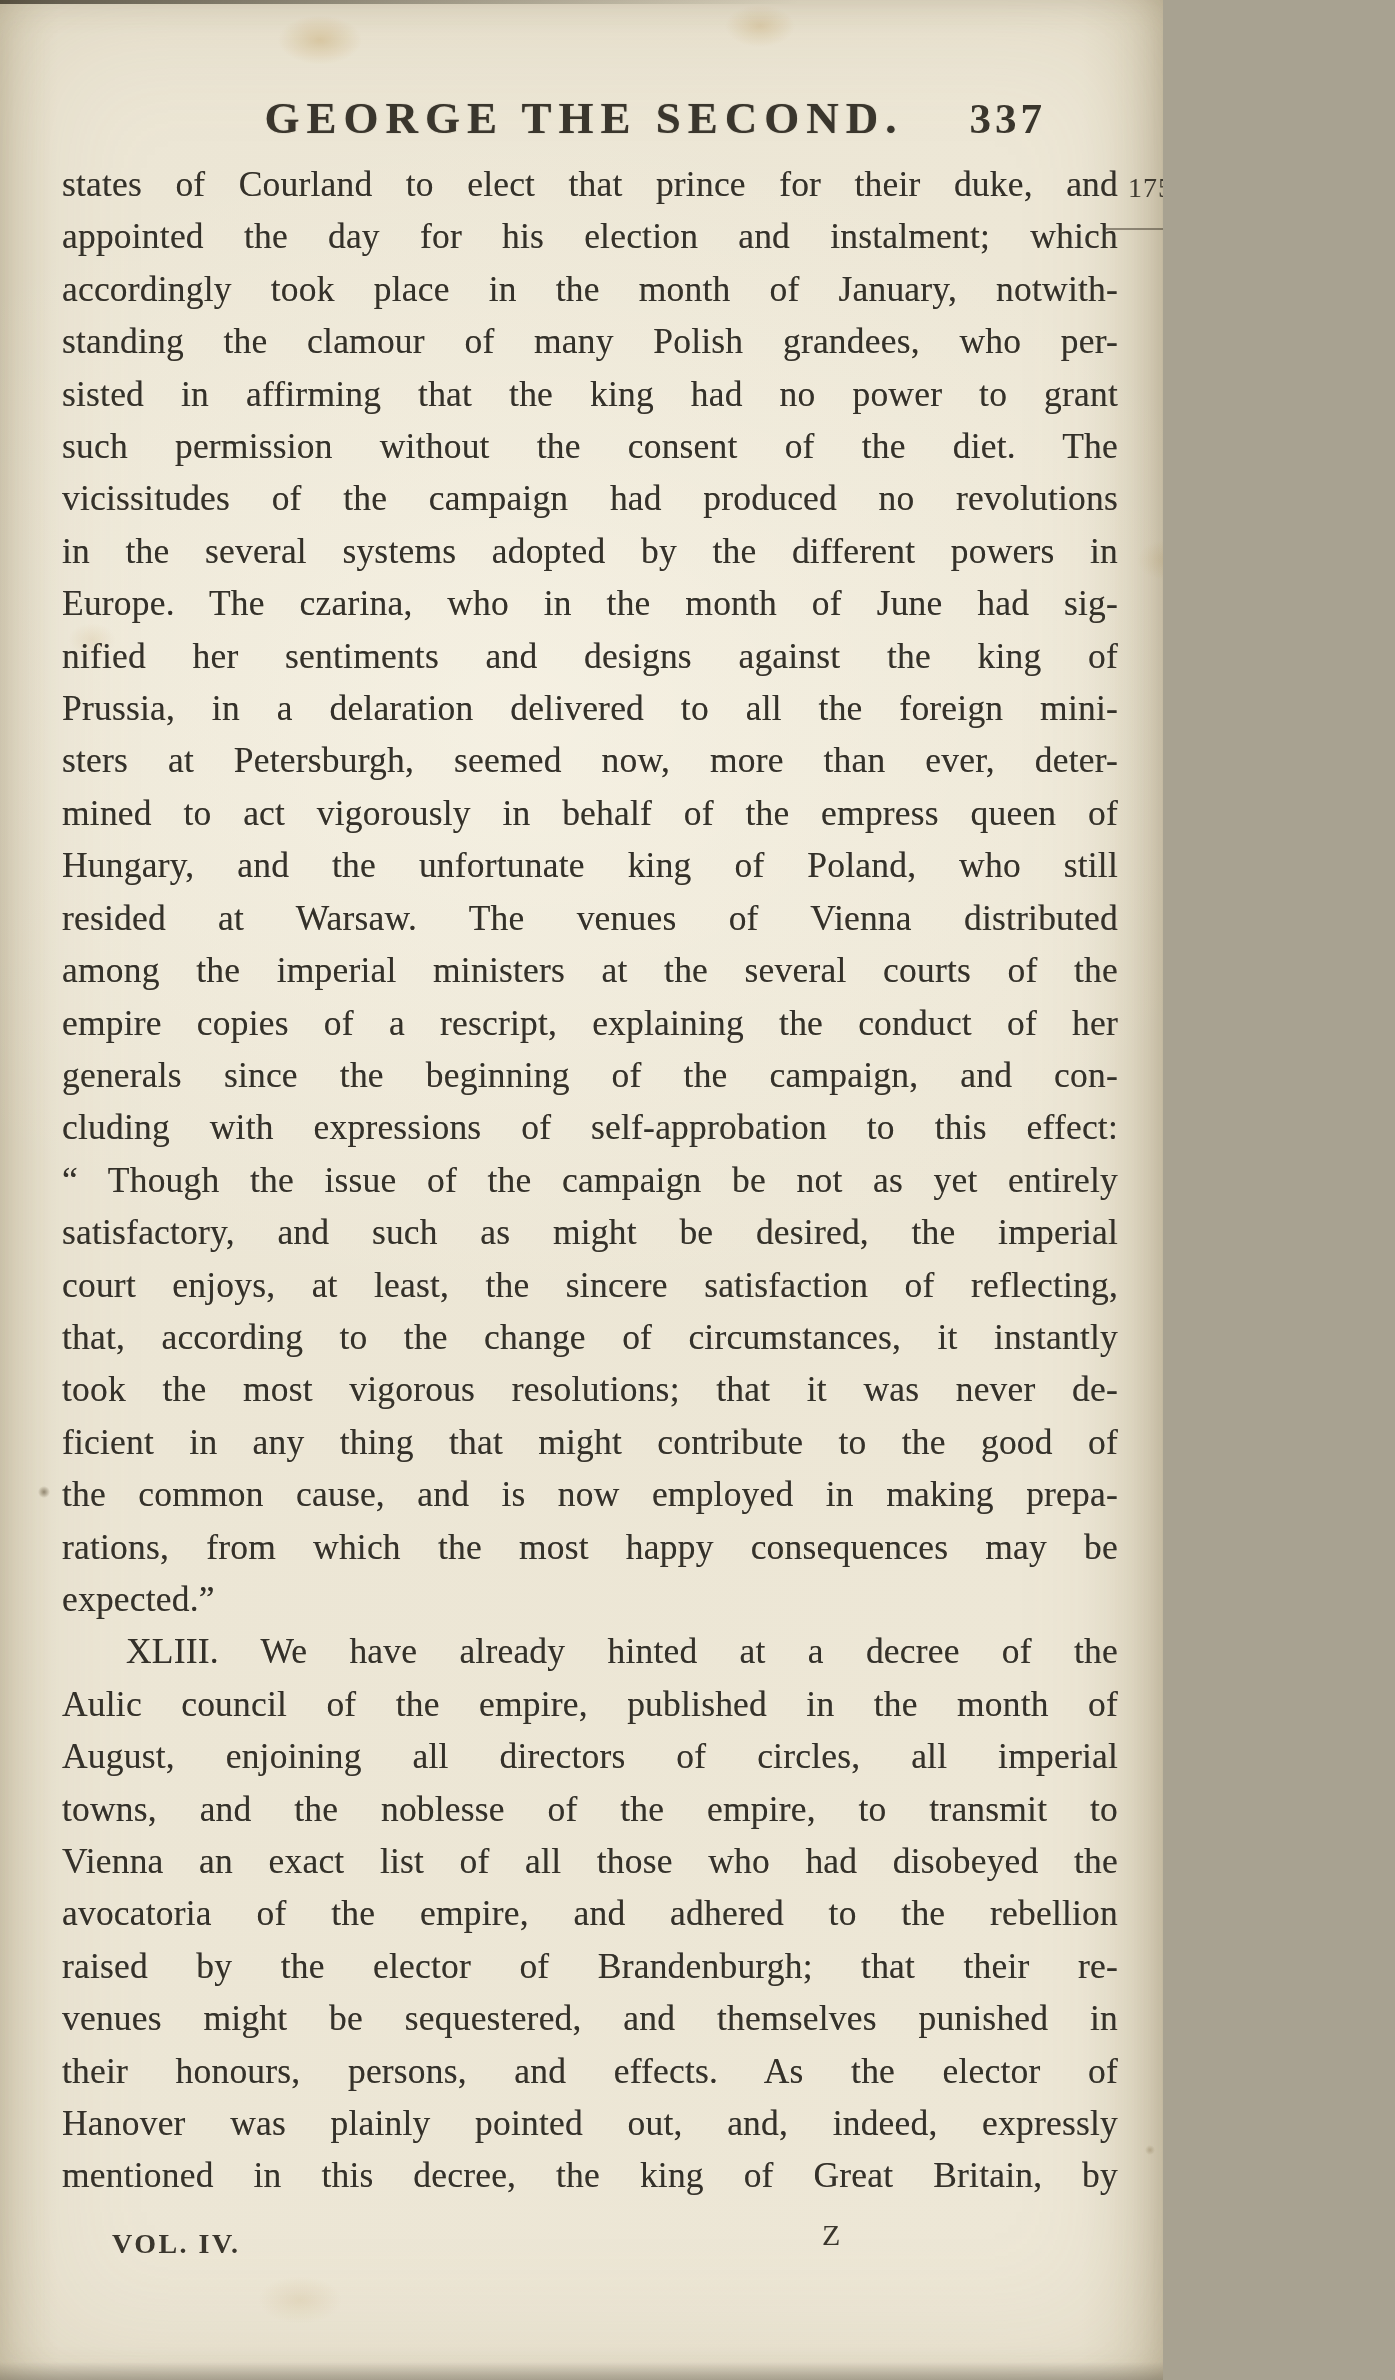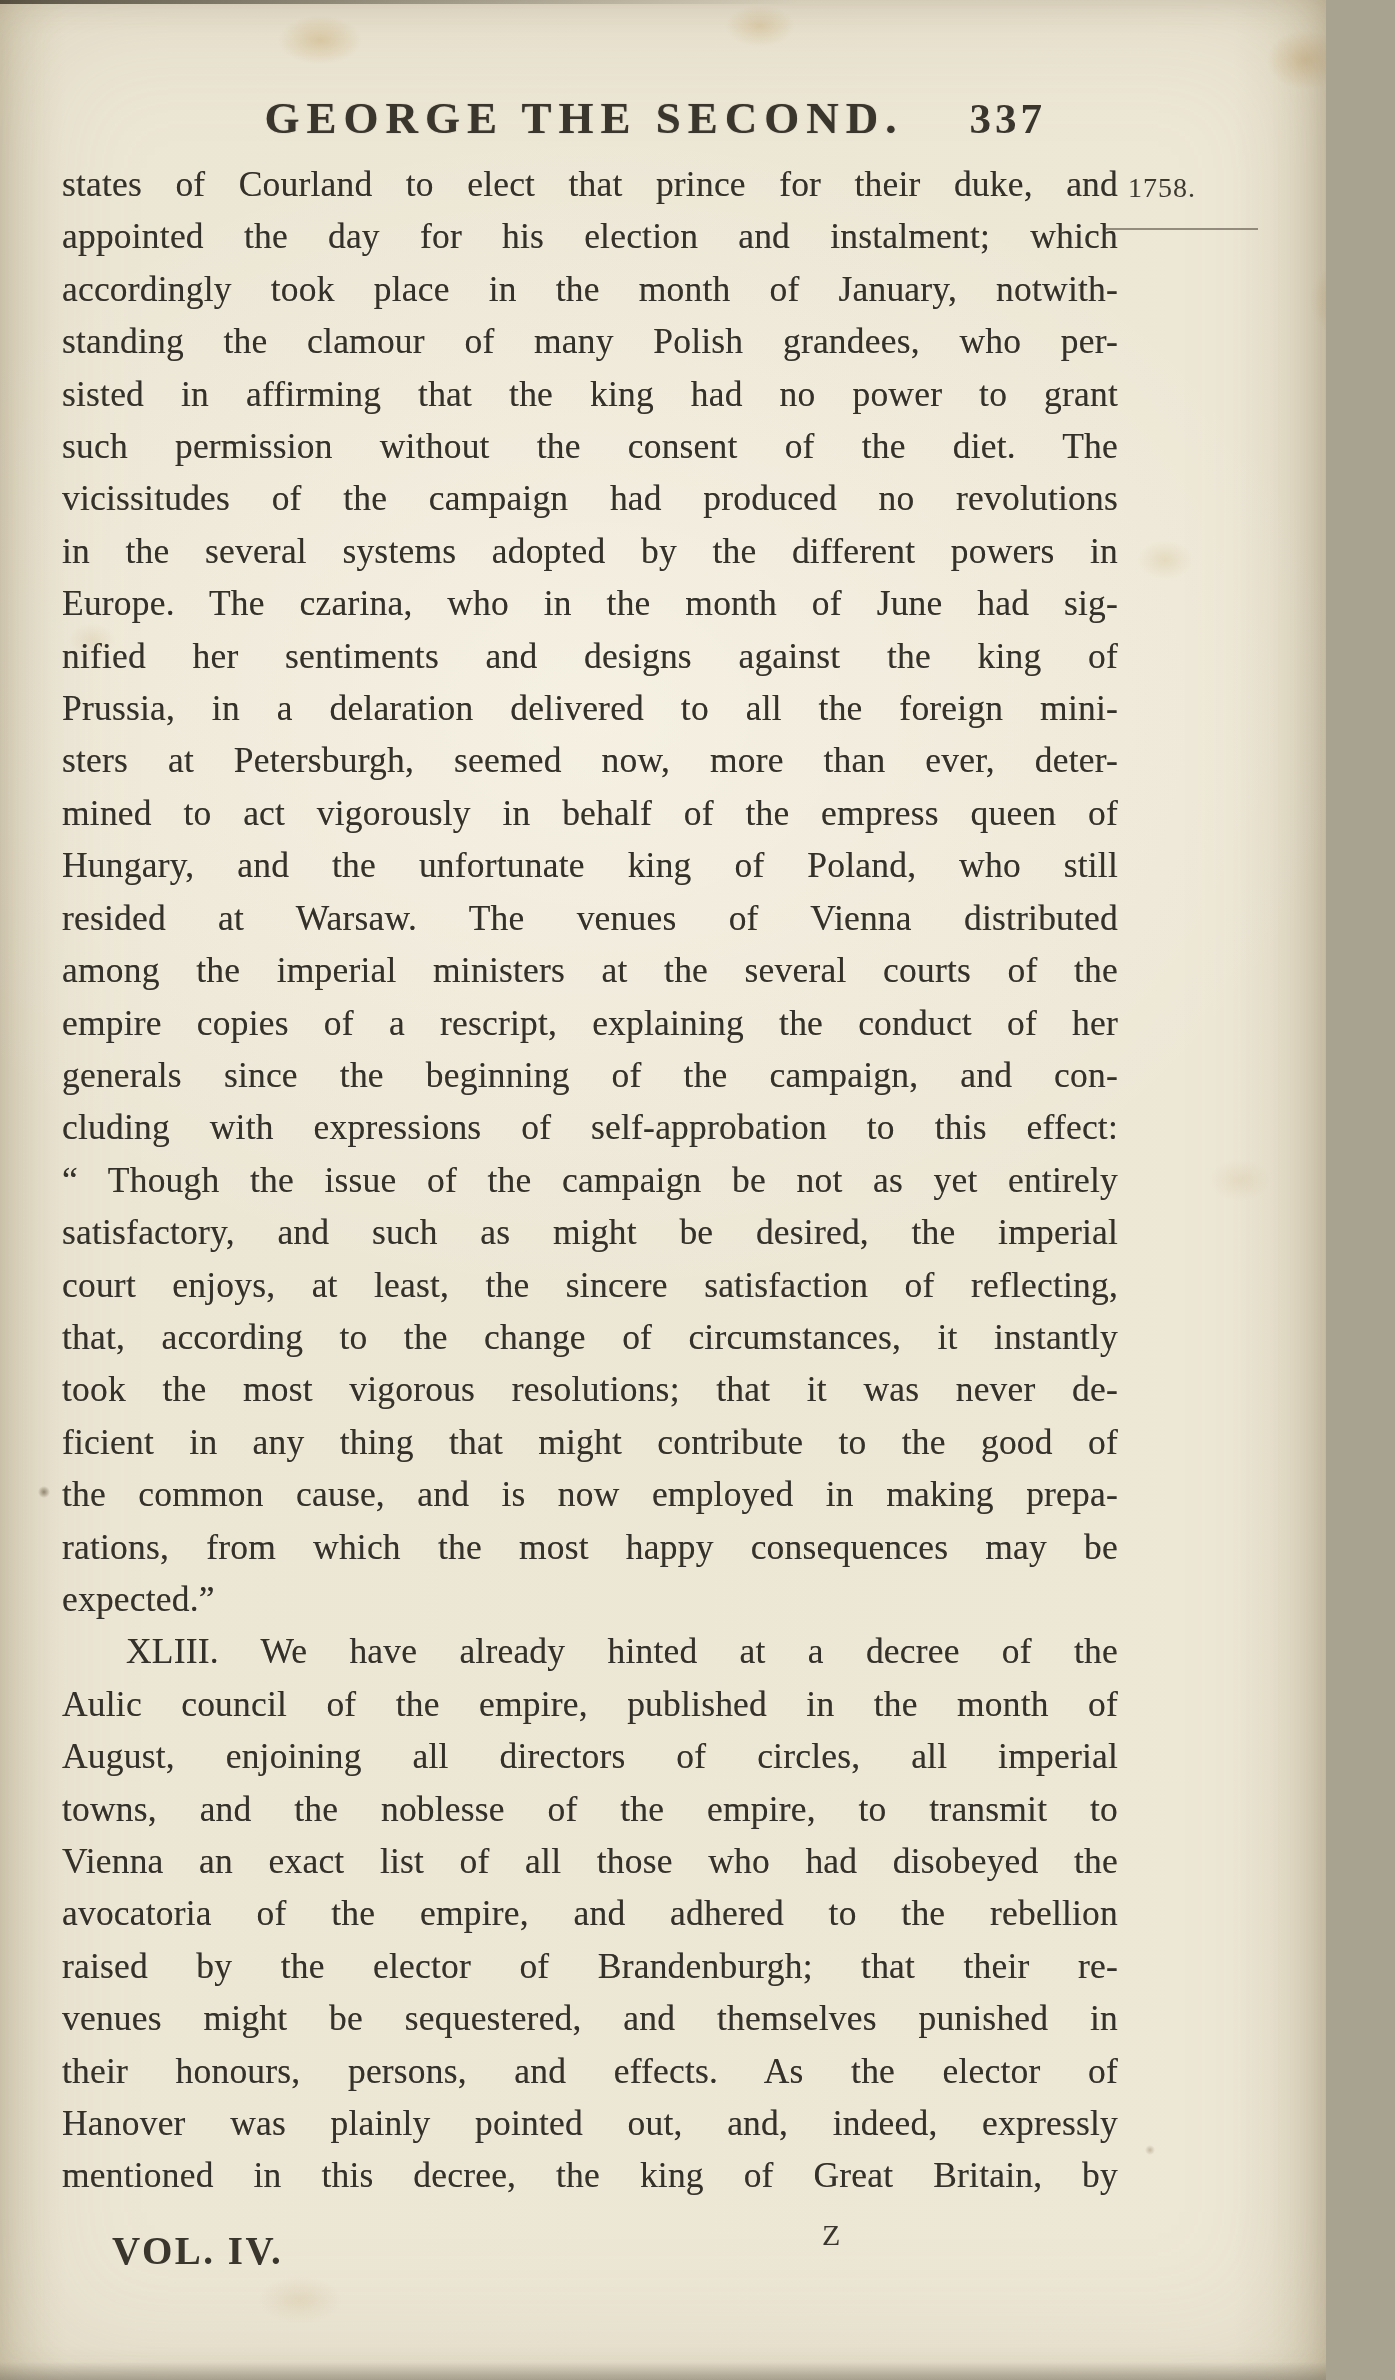--- a/index.html
+++ b/index.html
@@ -3,21 +3,21 @@
 <meta charset="utf-8">
 <style>
   html, body { margin: 0; padding: 0; }
   body {
     width: 1395px; height: 2380px;
     background: #a8a291;
     font-family: "Liberation Serif", serif;
   }
   .page {
     position: relative;
-    width: 1326px; height: 2380px;
+    width: 1163px; height: 2380px;
     overflow: hidden;
     color: #33302a;
     background:
       
       radial-gradient(ellipse 60px 35px at 320px 40px,  rgba(195,162,98,0.40), rgba(195,162,98,0) 70%),
       radial-gradient(ellipse 50px 30px at 760px 26px,  rgba(195,162,98,0.32), rgba(195,162,98,0) 70%),
       radial-gradient(ellipse 55px 42px at 1305px 60px, rgba(188,152,92,0.38), rgba(188,152,92,0) 70%),
       radial-gradient(ellipse 46px 52px at 1342px 300px,rgba(188,152,92,0.30), rgba(188,152,92,0) 70%),
       radial-gradient(ellipse 40px 28px at 1165px 560px,rgba(195,165,105,0.22), rgba(195,165,105,0) 70%),
       radial-gradient(ellipse 34px 24px at 92px 640px,  rgba(195,165,105,0.18), rgba(195,165,105,0) 70%),
@@ -85,21 +85,21 @@
   }
   .line.no-just { text-align-last: left; }
   .line.indent { text-indent: 64px; }
 
   .page-footer {
     position: absolute; top: 2218px; left: 56px; width: 1056px; height: 60px;
     color: #3a362d;
   }
   .volume-label {
     position: absolute; left: 56px; top: 10px;
-    font-size: 39px; letter-spacing: 2.5px; font-weight: bold;
+    font-size: 28px; letter-spacing: 2.5px; font-weight: bold;
   }
   .signature-mark {
     position: absolute; left: 766px; top: 0;
     font-size: 30px; letter-spacing: 1px;
   }
 </style>
 </head>
 <body>
 
 <div class="page">

